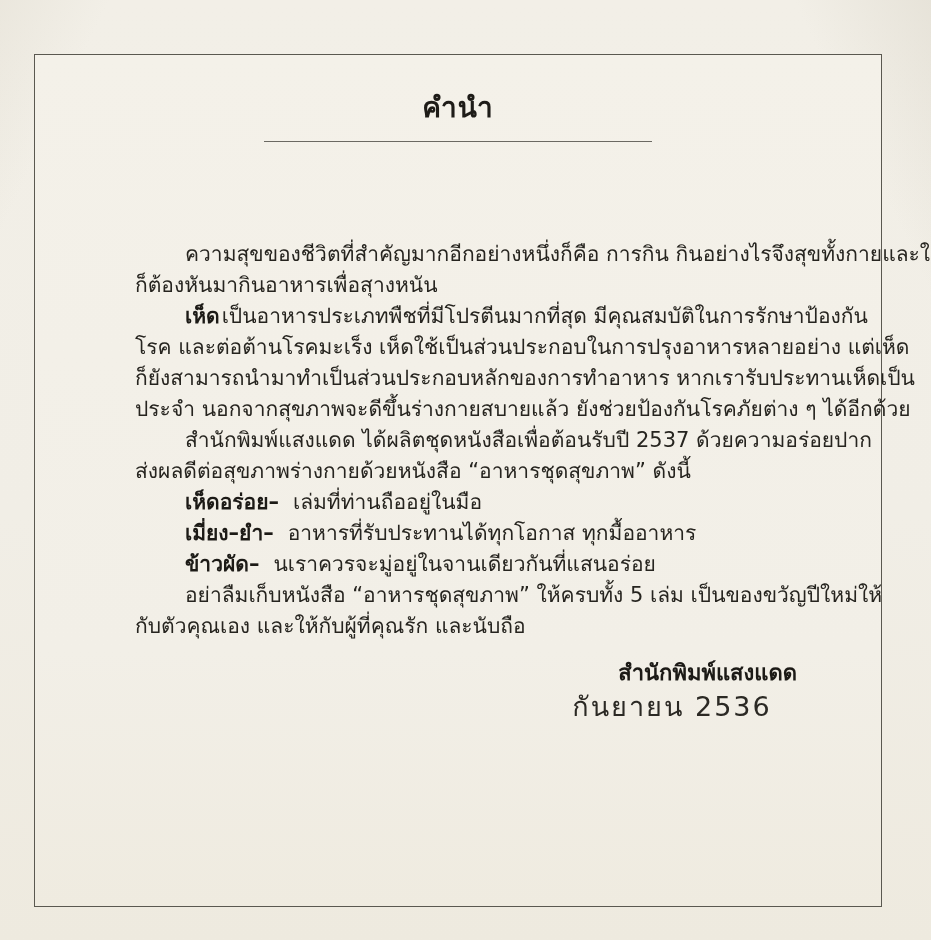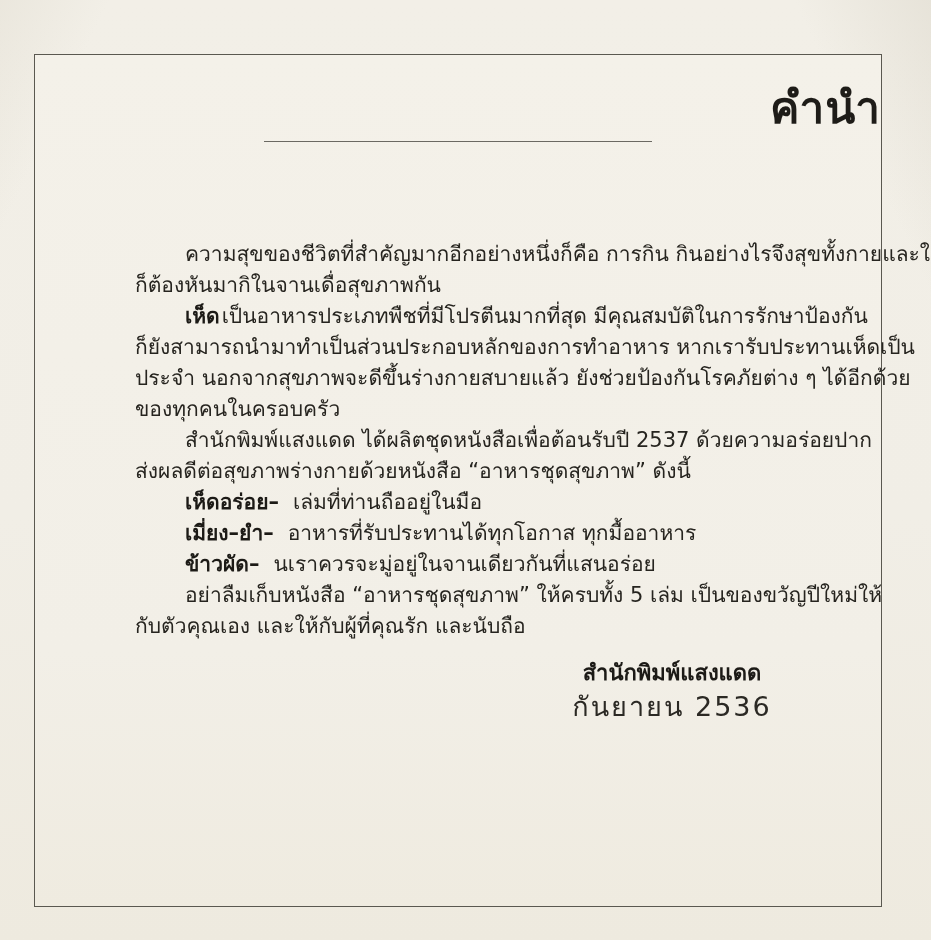--- a/index.html
+++ b/index.html
@@ -21,22 +21,22 @@
   .frame {
     position: absolute;
     left: 34px; top: 54px;
     width: 848px; height: 853px;
     border: 1px solid #5a5850;
     background: linear-gradient(180deg, #f4f1e9 0%, #f2efe7 70%, #efebe0 100%);
     box-sizing: border-box;
   }
   .page-title {
     margin: 26px 0 0 0;
-    text-align: right;
-    font-size: 44px;
+    text-align: center;
+    font-size: 28px;
     line-height: 54px;
     font-weight: 700;
     color: #1e1c18;
     letter-spacing: 1px;
   }
   .title-rule {
     width: 388px;
     height: 0;
     border-top: 1.5px solid #6b6962;
     margin: 6px auto 0 auto;
@@ -55,21 +55,21 @@
   .indent { padding-left: 50px; }
   .b { font-weight: 700; color: #1c1a16; }
   .lead { margin-right: 2px; }
   .list { padding-left: 50px; }
   .desc { margin-left: 14px; }
   .sig {
     margin: 14px 14px 0 auto;
     width: 250px;
     text-align: center;
   }
-  .sig-publisher { font-weight: 700; font-size: 22px; line-height: 34px; color: #1c1a16; }
+  .sig-publisher { font-weight: 700; font-size: 22px; line-height: 34px; color: #1c1a16; text-align: right; }
   .sig-date { font-size: 27px; line-height: 34px; color: #2b2924; letter-spacing: 2px; }
 
   
   .artifact { position: absolute; pointer-events: none; }
   .crease {
     height: 1px;
     background: linear-gradient(90deg, transparent, #c9c4b5 30%, #cfcaba 70%, transparent);
     opacity: .55;
   }
   .crease.c1 { left: 300px; top: 175px; width: 260px; transform: rotate(-14deg); }
@@ -108,26 +108,26 @@
   <div class="artifact bleed bottom-band"></div>
 
   <div class="frame">
 
     <h1 class="page-title">คำนำ</h1>
     <div class="title-rule"></div>
 
     <div class="body">
 
       <div class="line indent">ความสุขของชีวิตที่สำคัญมากอีกอย่างหนึ่งก็คือ การกิน กินอย่างไรจึงสุขทั้งกายและใจ</div>
-      <div class="line">ก็ต้องหันมากิในจานเดื่อสุขภาพกัน</div>
+      <div class="line">ก็ต้องหันมากินอาหารเพื่อสุางหนัน</div>
 
       <div class="line indent"><span class="b lead">เห็ด</span><span>เป็นอาหารประเภทพืชที่มีโปรตีนมากที่สุด มีคุณสมบัติในการรักษาป้องกัน</span></div>
+      <div class="line">โรค และต่อต้านโรคมะเร็ง เห็ดใช้เป็นส่วนประกอบในการปรุงอาหารหลายอย่าง แต่เห็ด</div>
       <div class="line">ก็ยังสามารถนำมาทำเป็นส่วนประกอบหลักของการทำอาหาร หากเรารับประทานเห็ดเป็น</div>
       <div class="line">ประจำ นอกจากสุขภาพจะดีขึ้นร่างกายสบายแล้ว ยังช่วยป้องกันโรคภัยต่าง ๆ ได้อีกด้วย</div>
-      <div class="line">ของทุกคนในครอบครัว</div>
 
       <div class="line indent">สำนักพิมพ์แสงแดด ได้ผลิตชุดหนังสือเพื่อต้อนรับปี 2537 ด้วยความอร่อยปาก</div>
       <div class="line">ส่งผลดีต่อสุขภาพร่างกายด้วยหนังสือ “อาหารชุดสุขภาพ” ดังนี้</div>
 
       <div class="line list"><span class="b">เห็ดอร่อย–</span><span class="desc">เล่มที่ท่านถืออยู่ในมือ</span></div>
       <div class="line list"><span class="b">เมี่ยง–ยำ–</span><span class="desc">อาหารที่รับประทานได้ทุกโอกาส ทุกมื้ออาหาร</span></div>
       <div class="line list"><span class="b">ข้าวผัด–</span><span class="desc">นเราควรจะมู่อยู่ในจานเดียวกันที่แสนอร่อย</span></div>
 
       <div class="line indent">อย่าลืมเก็บหนังสือ “อาหารชุดสุขภาพ” ให้ครบทั้ง 5 เล่ม เป็นของขวัญปีใหม่ให้</div>
       <div class="line">กับตัวคุณเอง และให้กับผู้ที่คุณรัก และนับถือ</div>

